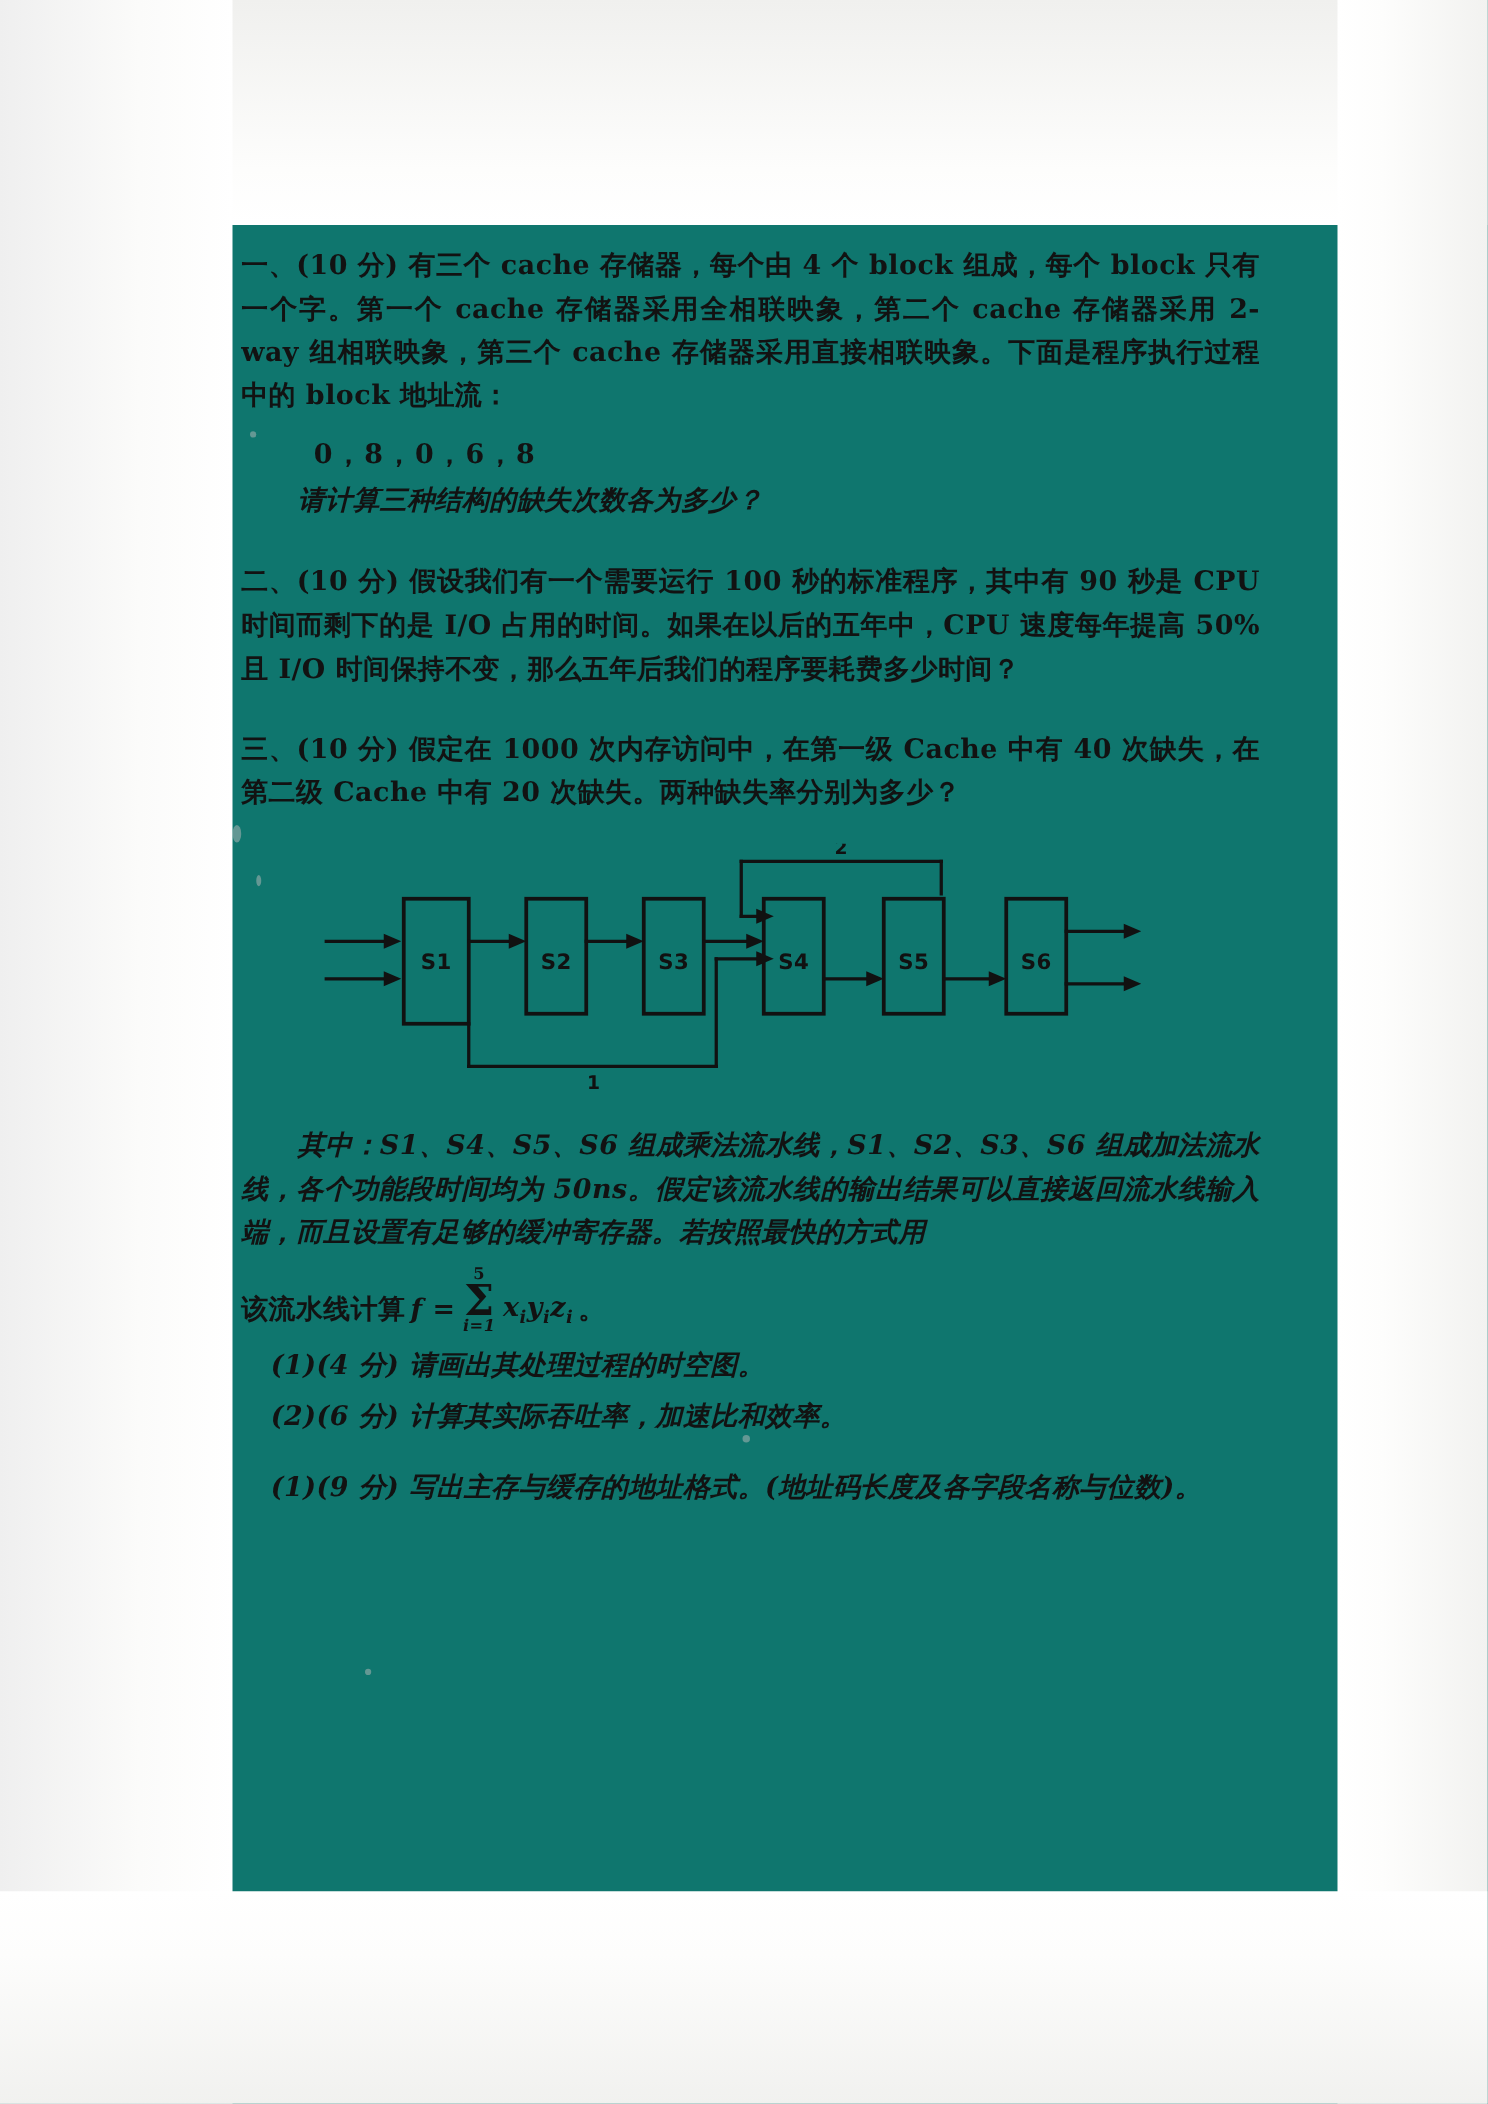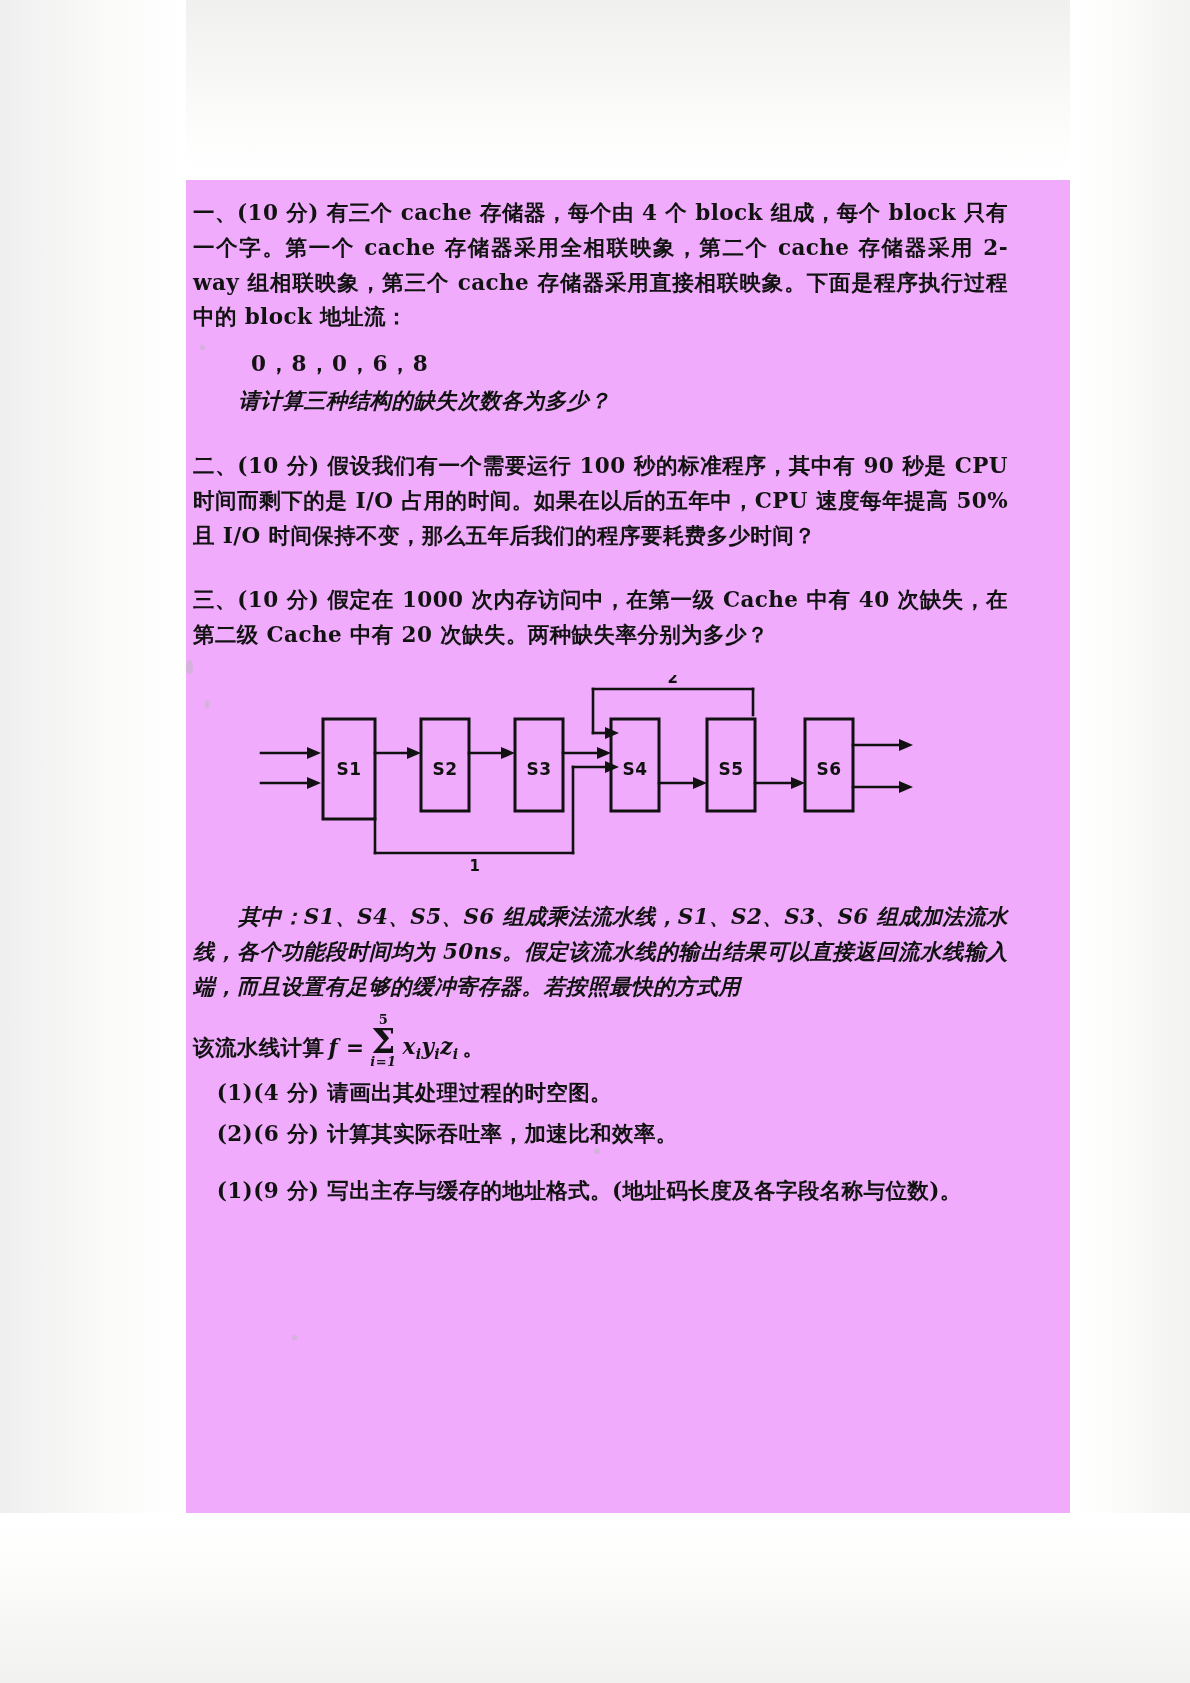--- a/index.html
+++ b/index.html
@@ -12,21 +12,21 @@
     height: 1683px;
     position: relative;
     font-family: "DejaVu Serif", serif;
     overflow: hidden;
   }
   .page {
     position: absolute;
     left: 0; top: 0;
     width: 1190px;
     height: 1683px;
-    background: #f0abfc;
+    background: #0f766e;
   }
   
   .scan-edge-left {
     position: absolute;
     left: 0; top: 0;
     width: 186px; height: 1683px;
     background: linear-gradient(to right, #efefef 0%, #fbfbfa 60%, #ffffff 100%);
   }
   .scan-edge-right {
     position: absolute;
@@ -61,21 +61,21 @@
 
   .para {
     margin: 0 0 6px 0;
     text-align: justify;
     text-justify: inter-ideograph;
   }
   .gap-lg { margin-bottom: 30px; }
   .gap-md { margin-bottom: 22px; }
 
   .indent2 { text-indent: 2.1em; font-style: italic; }
-  .indent1 { text-indent: 1.1em; }
+  .indent1 { text-indent: 1.1em; font-style: italic; }
 
   .addr-line {
     margin: 12px 0 2px 0;
     padding-left: 58px;
     letter-spacing: 2px;
   }
 
   
   .diagram-wrap {
     position: relative;

